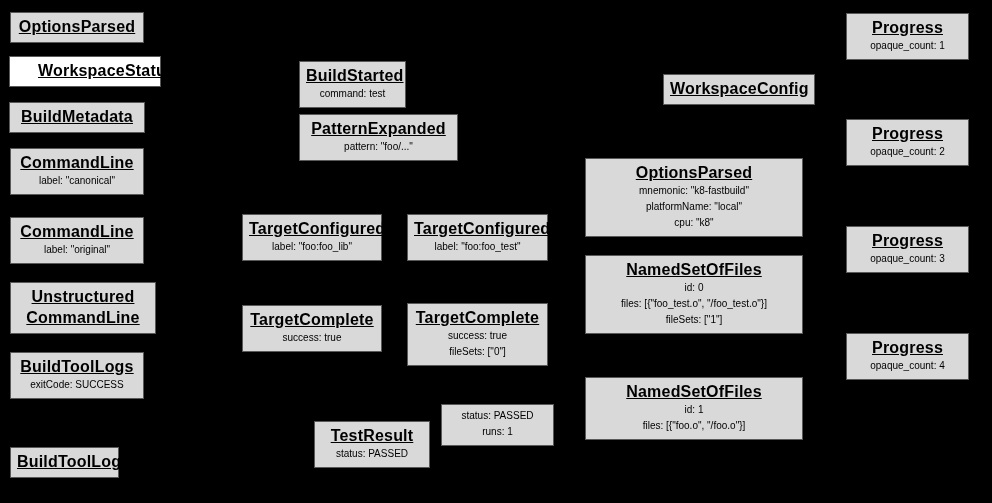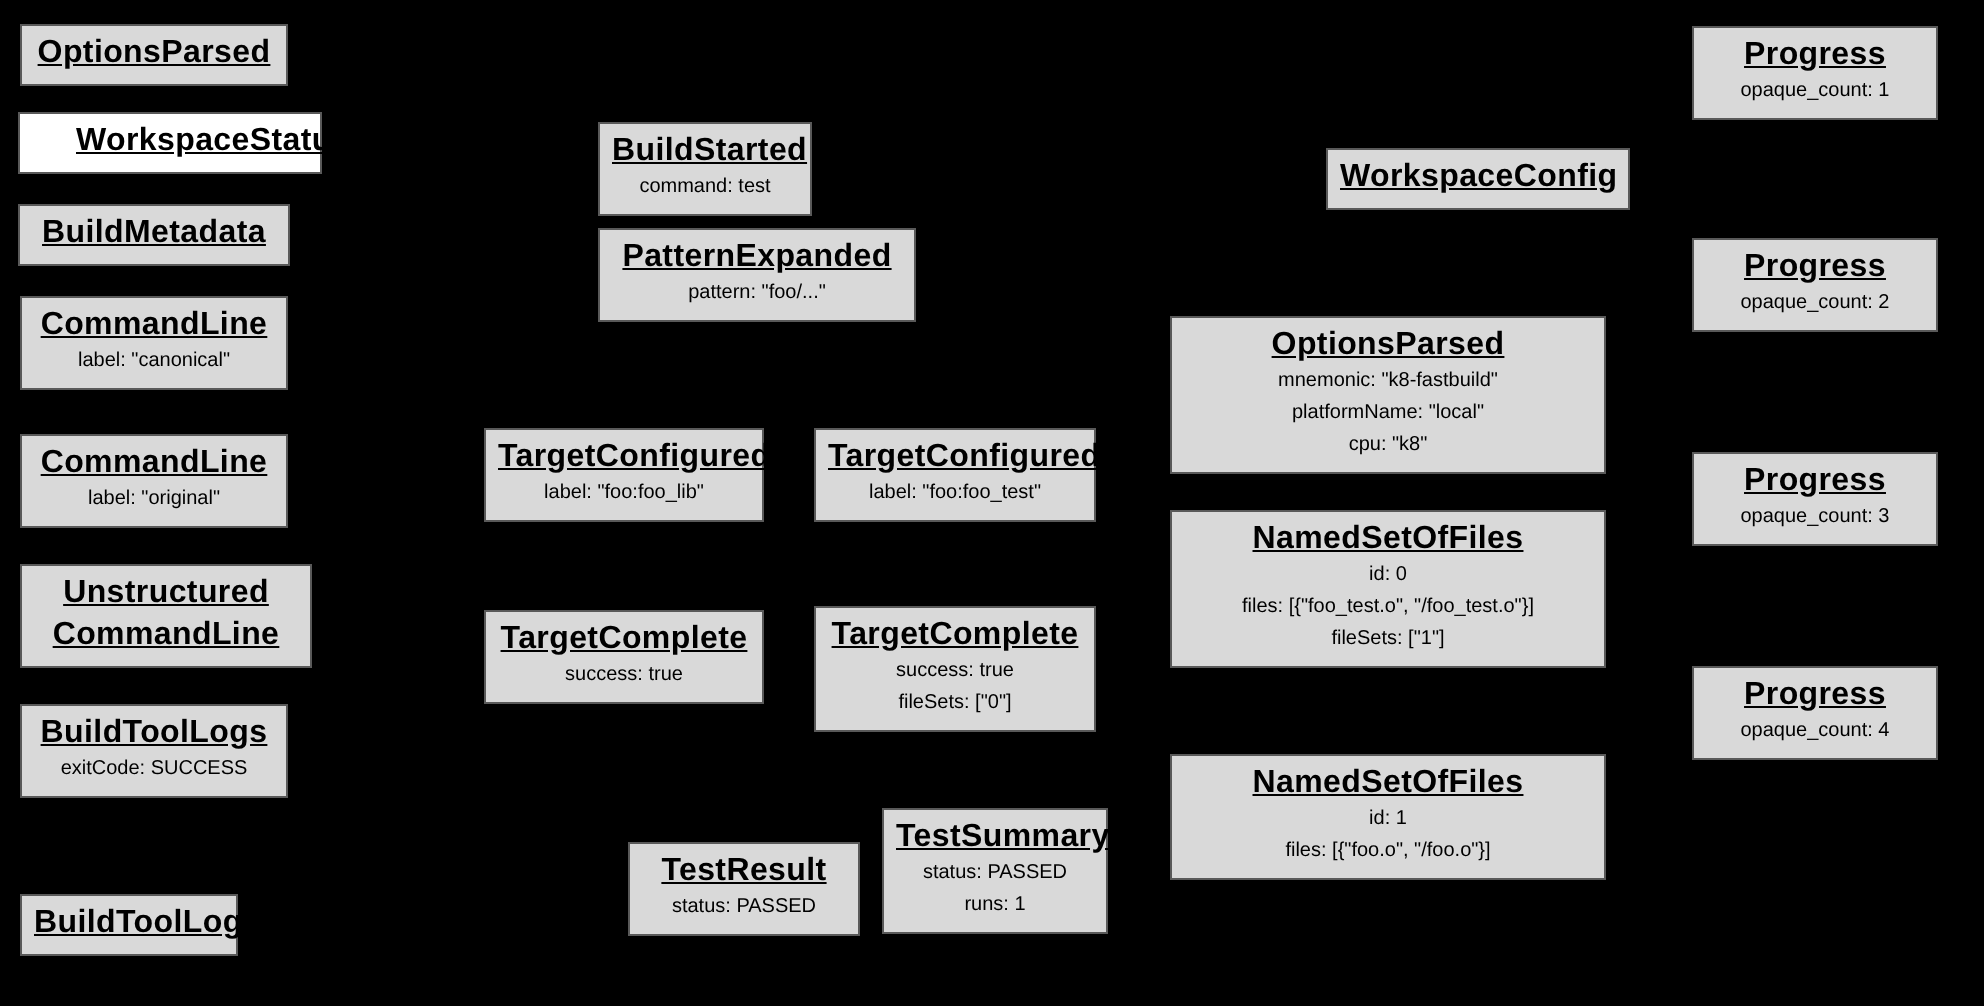--- a/index.html
+++ b/index.html
@@ -90,21 +90,20 @@
     <div class="box" style="left: 407px; top: 303px; width: 141px; background: rgb(217, 217, 217); border-color: rgb(89, 89, 89); color: rgb(0, 0, 0);">
       <div class="box-title">TargetComplete</div>
       <div class="box-field">success: true</div>
       <div class="box-field">fileSets: ["0"]</div>
     </div>
     <div class="box" style="left: 314px; top: 421px; width: 116px; background: rgb(217, 217, 217); border-color: rgb(89, 89, 89); color: rgb(0, 0, 0);">
       <div class="box-title">TestResult</div>
       <div class="box-field">status: PASSED</div>
     </div>
     <div class="box" style="left: 441px; top: 404px; width: 113px; background: rgb(217, 217, 217); border-color: rgb(89, 89, 89); color: rgb(0, 0, 0);">
-      <div class="box-title">TestSummary</div>
       <div class="box-field">status: PASSED</div>
       <div class="box-field">runs: 1</div>
     </div>
     <div class="box" style="left: 651px; top: 74px; width: 152px; background: rgb(217, 217, 217); border-color: rgb(89, 89, 89); color: rgb(0, 0, 0); margin-left: 12px;">
       <div class="box-title">WorkspaceConfig</div>
     </div>
     <div class="box" style="left: 585px; top: 158px; width: 218px; background: rgb(217, 217, 217); border-color: rgb(89, 89, 89); color: rgb(0, 0, 0);">
       <div class="box-title">OptionsParsed</div>
       <div class="box-field">mnemonic: "k8-fastbuild"</div>
       <div class="box-field">platformName: "local"</div>

